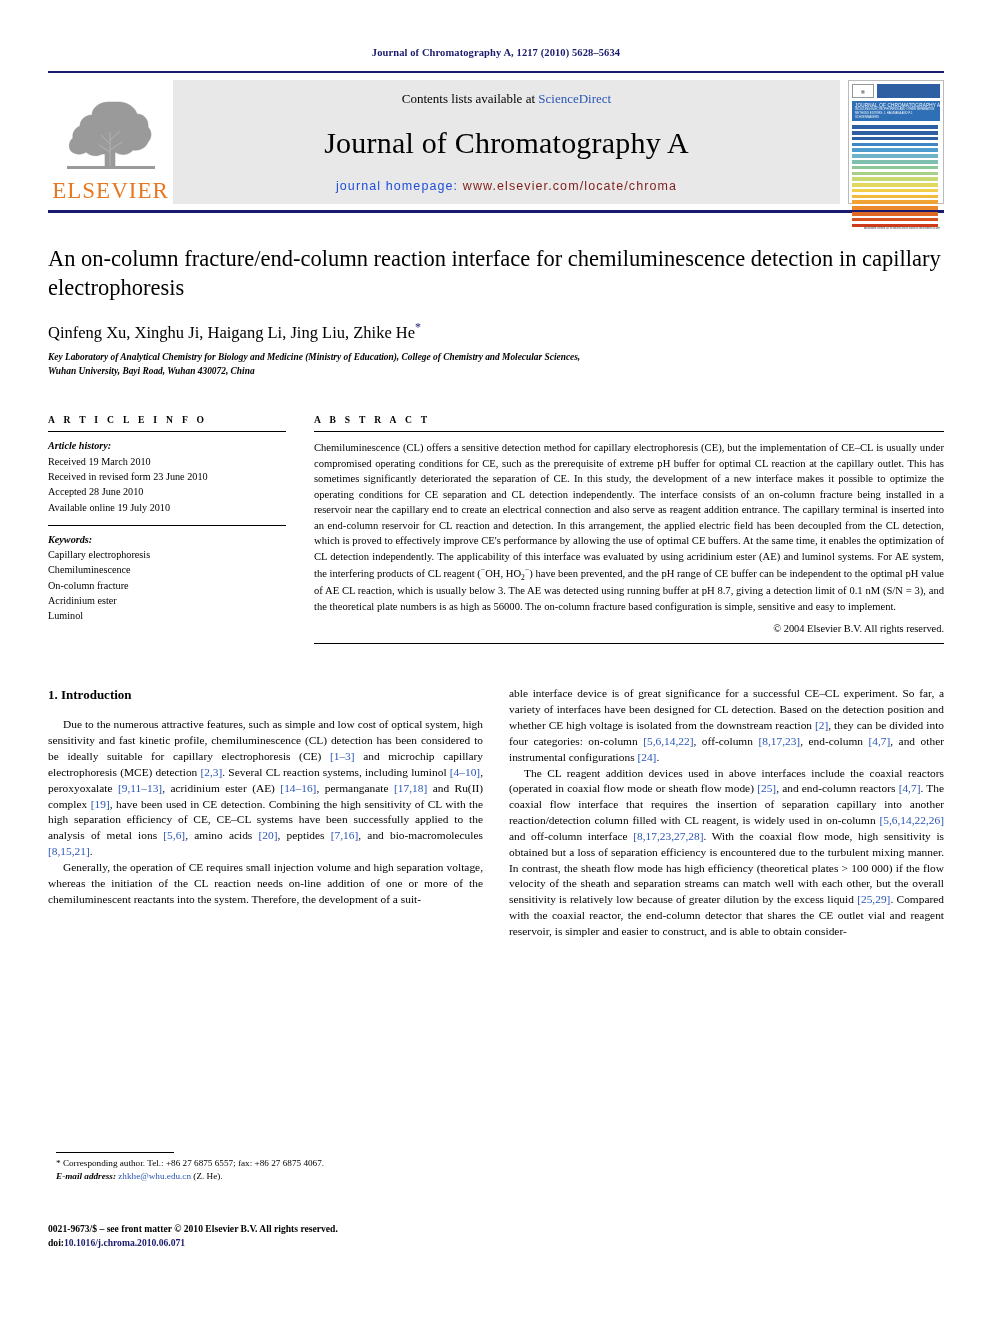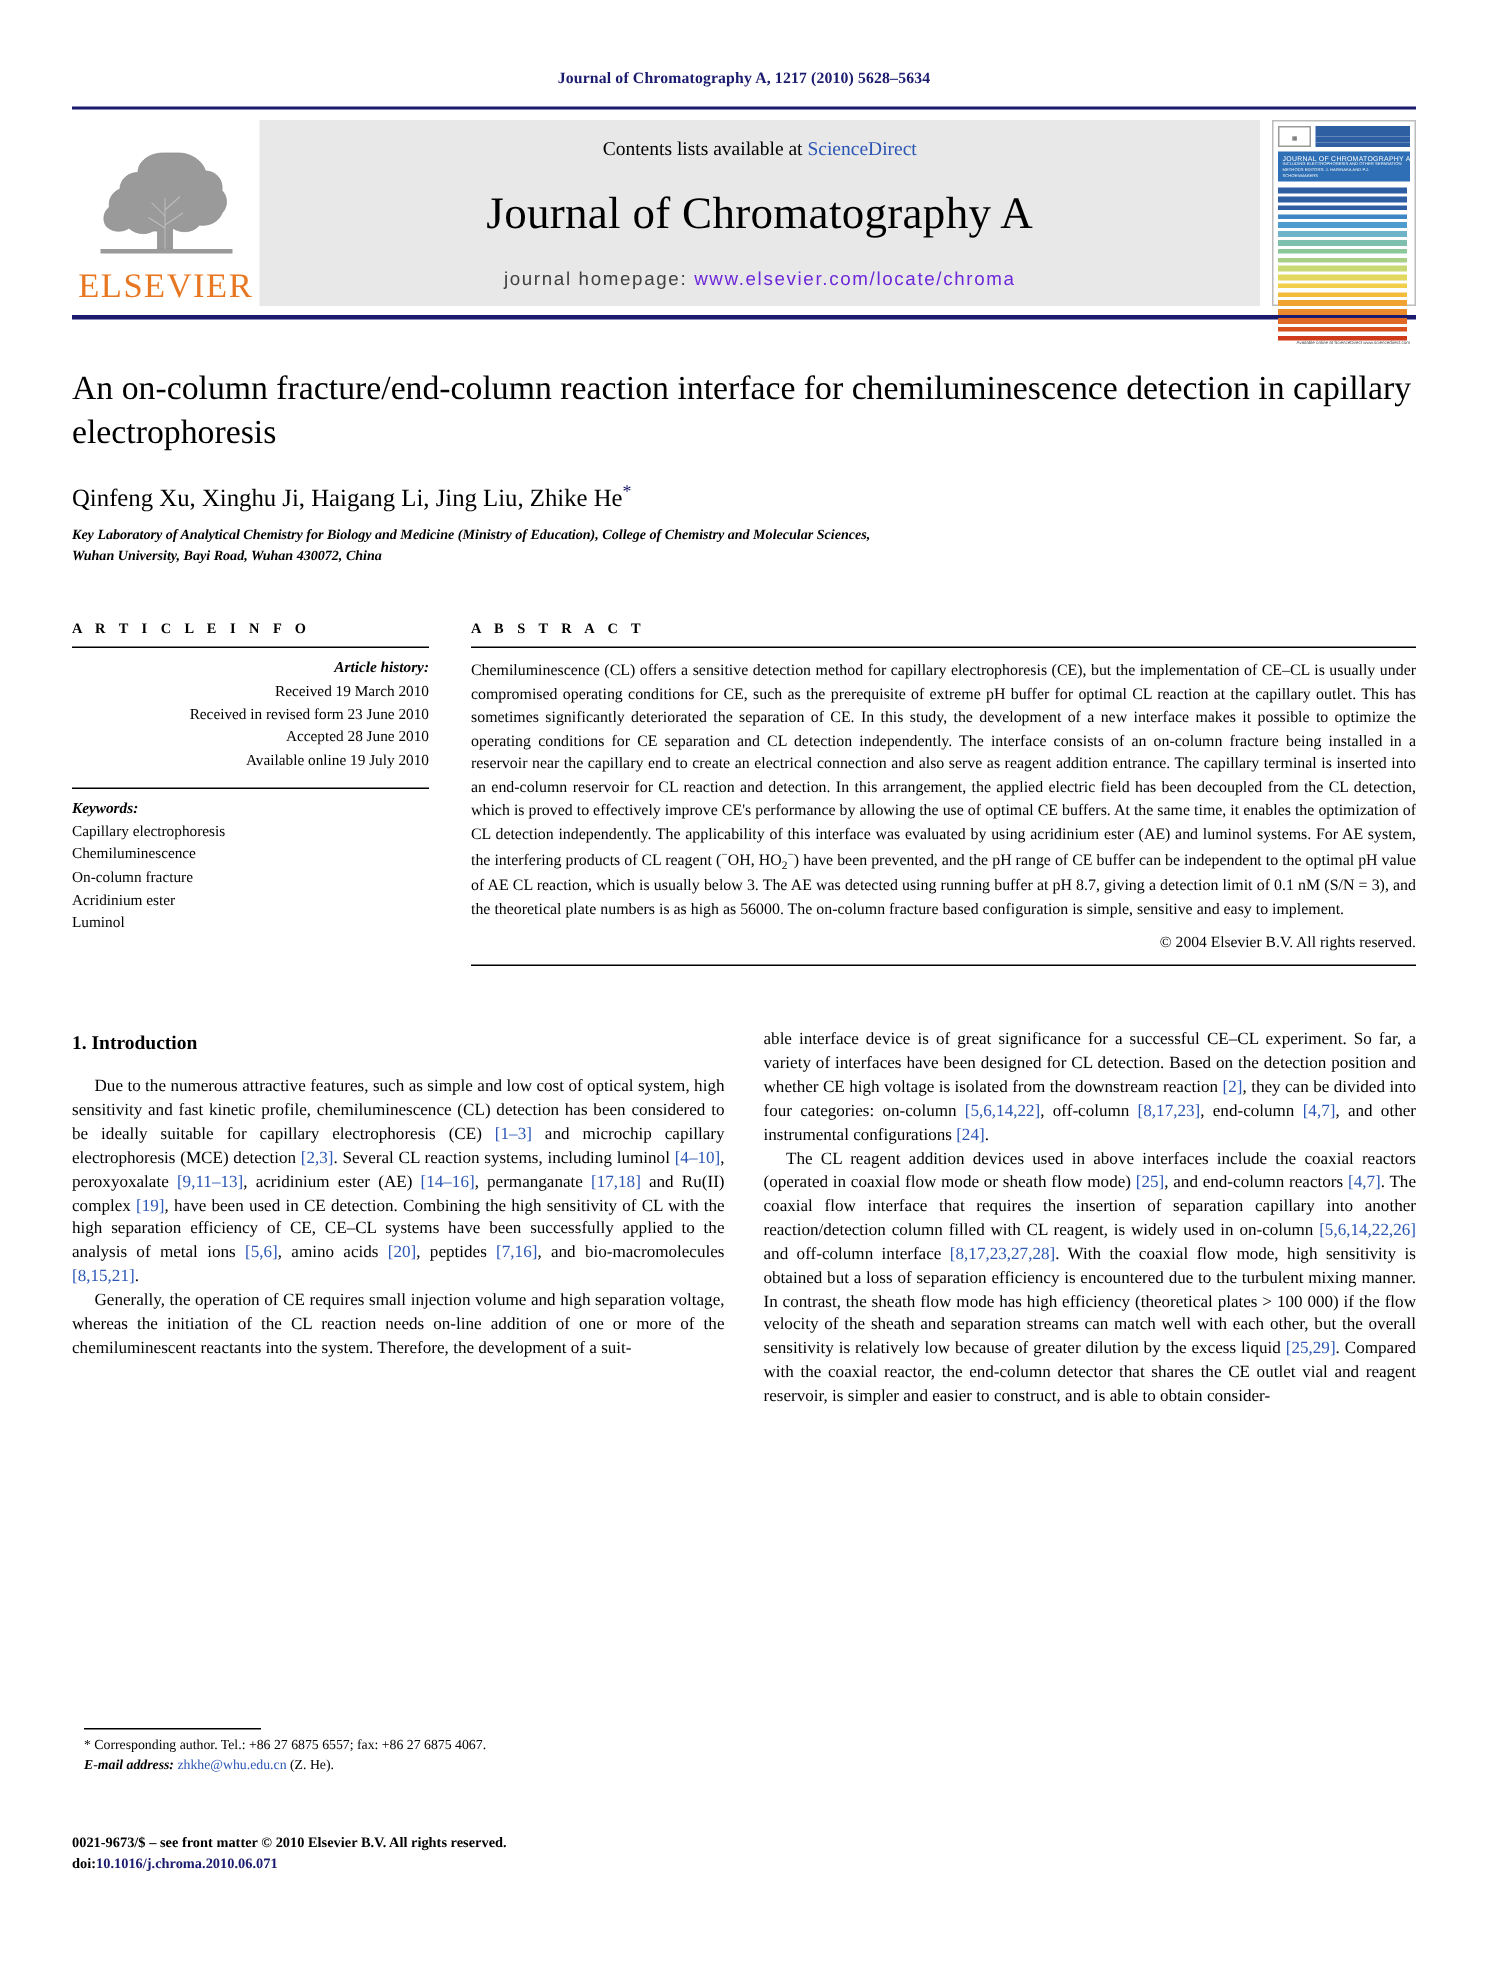--- a/index.html
+++ b/index.html
@@ -80,22 +80,22 @@
   .journal-title {
     font-size: 30px;
     font-family: "Liberation Serif", serif;
     letter-spacing: 0.2px;
   }
   .homepage-line {
     font-size: 12.5px;
     letter-spacing: 1.1px;
     font-family: "Liberation Sans", sans-serif;
   }
-  .homepage-line .hp-label { color: #404040; }
-  .homepage-line .hp-url { color: #6d28d9; }
+  .homepage-line .hp-label { color: #1d4ed8; }
+  .homepage-line .hp-url { color: #7f1d1d; }
 
   
   .cover {
     flex: 0 0 96px;
     width: 96px;
     border: 1px solid #bbb;
     background: #fff;
     padding: 3px;
     box-sizing: border-box;
     display: flex;
@@ -172,21 +172,21 @@
   .sec-head {
     font-size: 9.6px;
     font-weight: bold;
     letter-spacing: 3.3px;
     font-family: "Liberation Serif", serif;
     margin-bottom: 6px;
   }
   .hr-thin { border-top: 1px solid #000; }
   .hr-abs  { border-top: 1px solid #000; }
 
-  .info-group { font-size: 10.2px; line-height: 1.5; padding-top: 6px; text-align: right; }
+  .info-group { font-size: 10.2px; line-height: 1.5; padding-top: 6px; }
   .info-group .lbl { font-style: italic; font-weight: bold; }
   .info-hr { border-top: 1px solid #000; margin-top: 10px; }
   .kw-group { font-size: 10.2px; line-height: 1.5; padding-top: 6px; }
   .kw-group .lbl { font-style: italic; font-weight: bold; }
 
   .abstract-body {
     font-size: 10.6px;
     line-height: 1.465;
     text-align: justify;
     padding-top: 8px;

